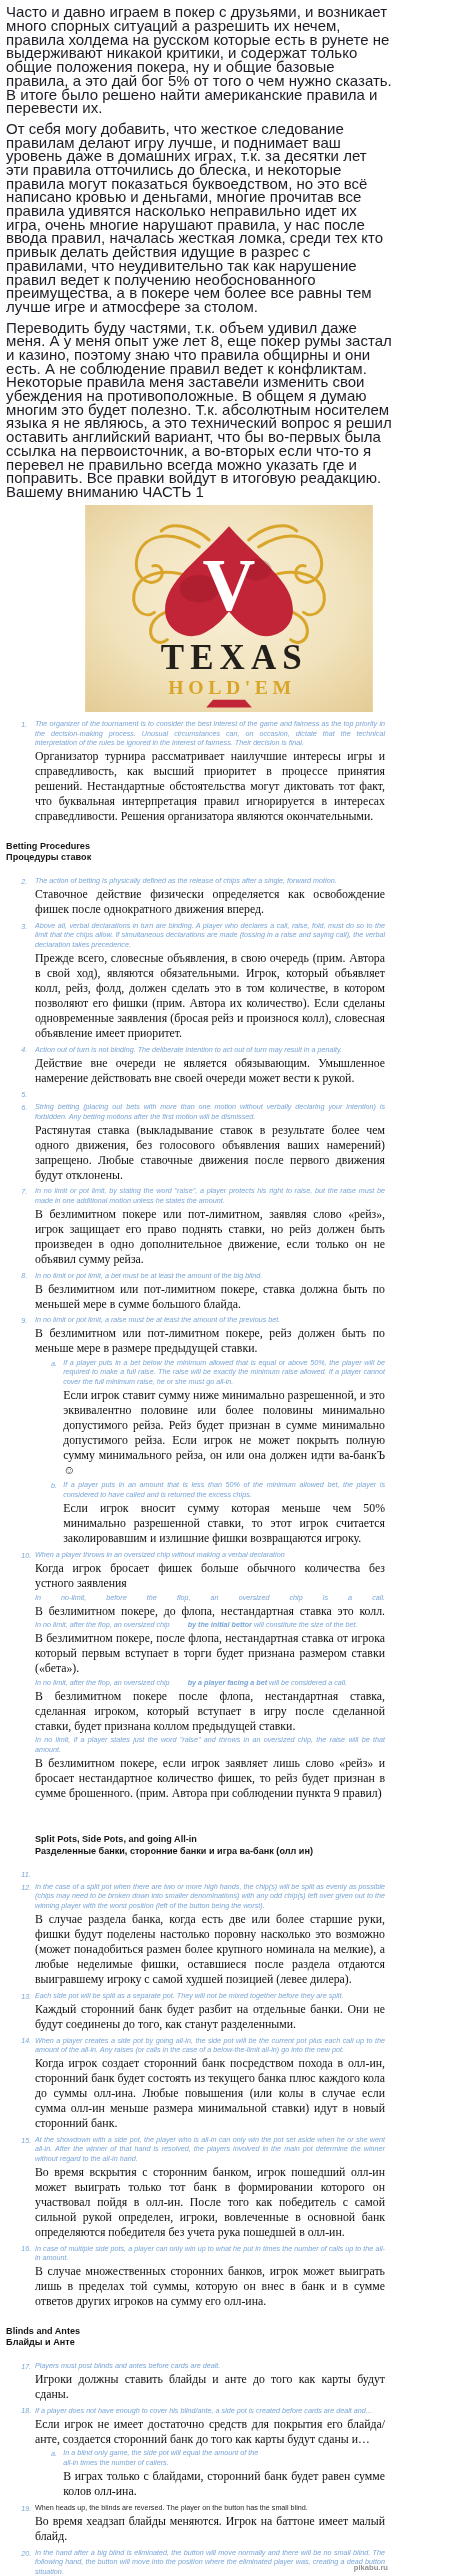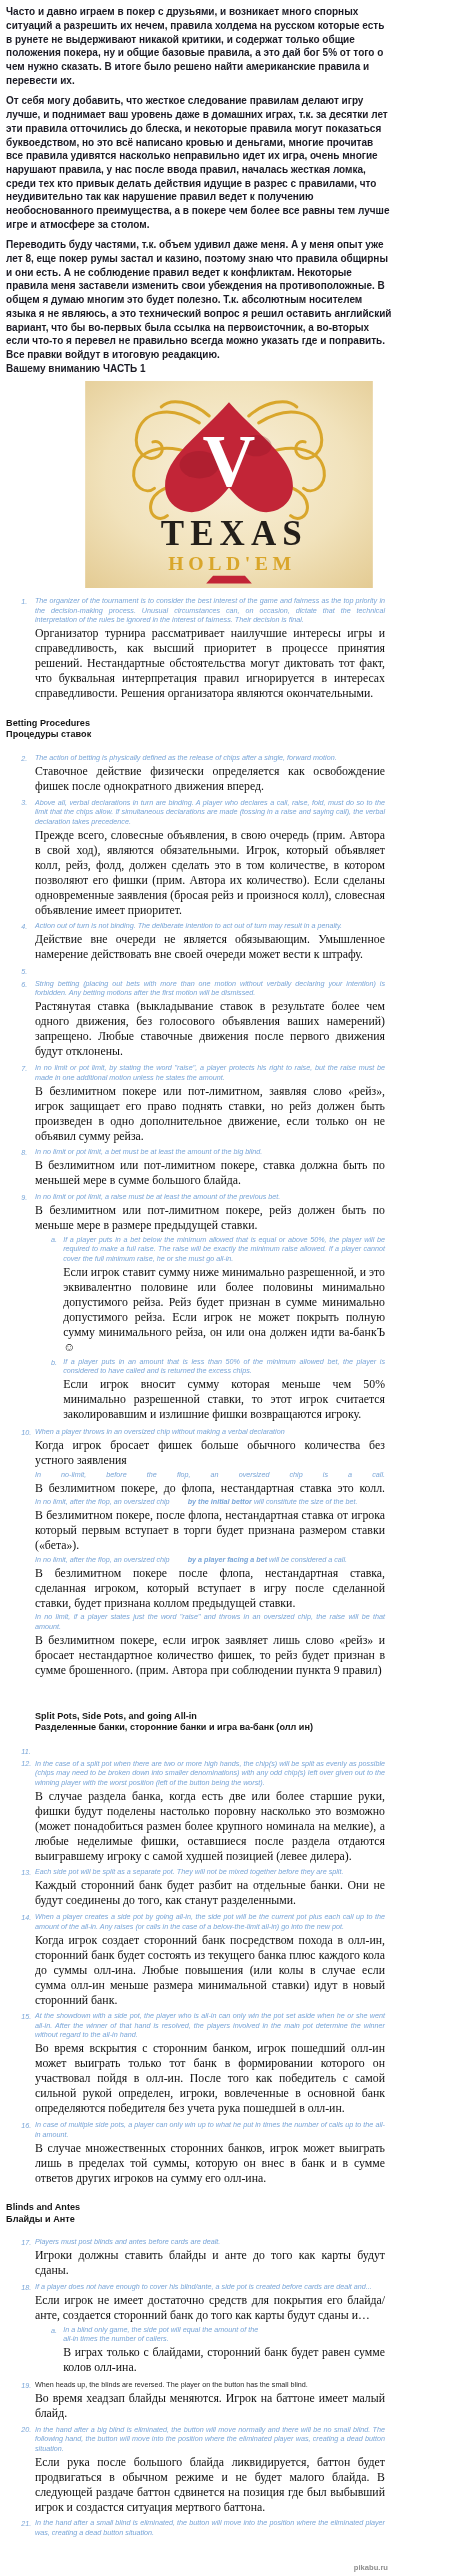--- a/index.html
+++ b/index.html
@@ -1,18 +1,18 @@
 <!DOCTYPE html>
 <html style="font-size:12.2px"><head>
 <meta charset="utf-8">
 <style>
   html,body{margin:0;padding:0;background:#fff;}
   .page{position:relative;width:457px;height:2576px;overflow:hidden;background:#ffffff;
         font-family:"Liberation Sans",sans-serif;}
-  .intro{width:386px;margin:5.3px 0 0 6.1px;font-weight:bold;font-size:10px;line-height:13.7px;
+  .intro{width:386px;margin:5.3px 0 0 6.1px;font-weight:normal;font-size:15px;line-height:13.7px;
          color:#1c1c26;}
   .intro p{margin:0 0 6.9px 0;}
   .intro p.p3{margin:0;}
   .intro .part{margin:0;}
   .logo-wrap{width:288px;margin:6.1px auto 7.6px auto;}
   .logo-wrap svg{display:block;}
   .rules{margin-top:4.6px;}
   .rule{display:flex;margin:0 0 2.3px 0;}
   .rule > .num{flex:0 0 13.7px;margin-left:21.3px;font-style:italic;font-size:7.2px;line-height:9.5px;
          color:#7aa6d8;padding-top:0.8px;}
@@ -100,21 +100,21 @@
       <div class="body">
         <p class="en">Above all, verbal declarations in turn are binding. A player who declares a call, raise, fold, must do so to the limit that the chips allow. If simultaneous declarations are made (tossing in a raise and saying call), the verbal declaration takes precedence.</p>
         <p class="ru">Прежде всего, словесные объявления, в свою очередь (прим. Автора в свой ход), являются обязательными. Игрок, который объявляет колл, рейз, фолд, должен сделать это в том количестве, в котором позволяют его фишки (прим. Автора их количество). Если сделаны одновременные заявления (бросая рейз и произнося колл), словесная объявление имеет приоритет.</p>
       </div>
     </div>
 
     <div class="rule">
       <span class="num">4.</span>
       <div class="body">
         <p class="en">Action out of turn is not binding. The deliberate intention to act out of turn may result in a penalty.</p>
-        <p class="ru">Действие вне очереди не является обязывающим. Умышленное намерение действовать вне своей очереди может вести к штрафу.</p>
+        <p class="ru">Действие вне очереди не является обязывающим. Умышленное намерение действовать вне своей очереди может вести к рукой.</p>
       </div>
     </div>
 
     <div class="rule">
       <span class="num">5.</span>
     </div>
 
     <div class="rule">
       <span class="num">6.</span>
       <div class="body">

